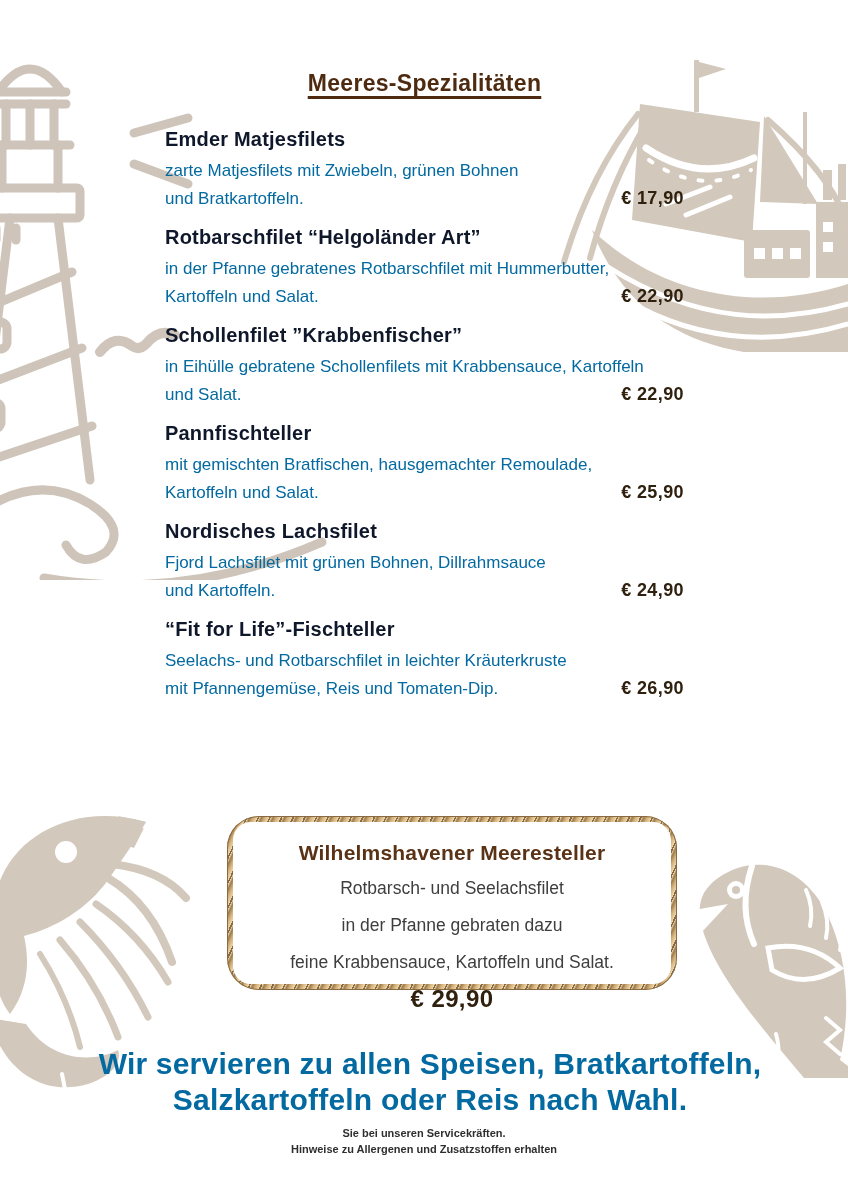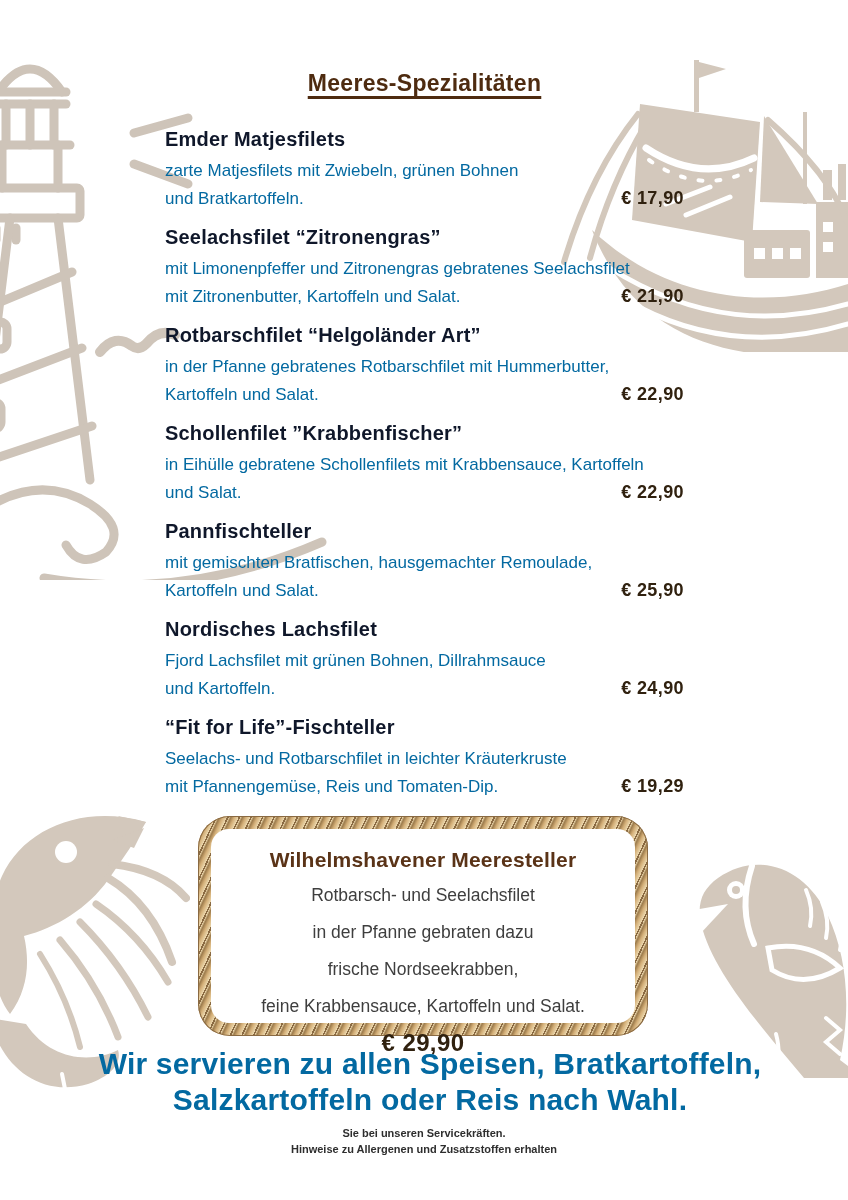--- a/index.html
+++ b/index.html
@@ -28,23 +28,23 @@
   .item{margin:0 0 11px 0;}
   .item h3{
     margin:0 0 5px 0;font-size:20px;line-height:26px;
     font-weight:700;color:#0f172a;letter-spacing:.2px;
   }
   .desc{margin:0;font-size:17px;line-height:28px;color:#0369a1;}
   .desc-row{display:flex;justify-content:space-between;align-items:baseline;}
   .price{font-size:18px;font-weight:700;color:#30210f;letter-spacing:.4px;white-space:nowrap;}
   
   .rope-box{
-    position:absolute;left:198px;top:816px;width:450px;height:220px;
+    position:absolute;left:227px;top:816px;width:450px;height:174px;
     box-sizing:border-box;z-index:2;
-    border-radius:32px;padding:13px;
+    border-radius:32px;padding:6px;
     background:repeating-linear-gradient(295deg,
       #8a6a42 0px,#8a6a42 1.5px,
       #ecd8ae 1.5px,#d3ae77 5.5px,
       #9c7b4c 8.5px,#ecd8ae 10.5px);
     box-shadow:inset 0 0 0 1px #8a6a42;
   }
   .rope-inner{
     box-sizing:border-box;width:100%;height:100%;
     background:#ffffff;border-radius:18px;
     text-align:center;padding-top:19px;
@@ -168,28 +168,20 @@
 
     <section class="item">
       <h3>Emder Matjesfilets</h3>
       <p class="desc">zarte Matjesfilets mit Zwiebeln, grünen Bohnen</p>
       <div class="desc-row">
         <p class="desc">und Bratkartoffeln.</p>
         <span class="price">€ 17,90</span>
       </div>
     </section>
 
-    <section class="item">
-      <h3>Seelachsfilet “Zitronengras”</h3>
-      <p class="desc">mit Limonenpfeffer und Zitronengras gebratenes Seelachsfilet</p>
-      <div class="desc-row">
-        <p class="desc">mit Zitronenbutter, Kartoffeln und Salat.</p>
-        <span class="price">€ 21,90</span>
-      </div>
-    </section>
 
     <section class="item">
       <h3>Rotbarschfilet “Helgoländer Art”</h3>
       <p class="desc">in der Pfanne gebratenes Rotbarschfilet mit Hummerbutter,</p>
       <div class="desc-row">
         <p class="desc">Kartoffeln und Salat.</p>
         <span class="price">€ 22,90</span>
       </div>
     </section>
 
@@ -218,31 +210,30 @@
         <p class="desc">und Kartoffeln.</p>
         <span class="price">€ 24,90</span>
       </div>
     </section>
 
     <section class="item">
       <h3>“Fit for Life”-Fischteller</h3>
       <p class="desc">Seelachs- und Rotbarschfilet in leichter Kräuterkruste</p>
       <div class="desc-row">
         <p class="desc">mit Pfannengemüse, Reis und Tomaten-Dip.</p>
-        <span class="price">€ 19,29</span>
+        <span class="price">€ 26,90</span>
       </div>
     </section>
   </div>
 
   <div class="rope-box">
     <div class="rope-inner">
       <h3>Wilhelmshavener Meeresteller</h3>
       <p>Rotbarsch- und Seelachsfilet</p>
       <p>in der Pfanne gebraten dazu</p>
-      <p>frische Nordseekrabben,</p>
       <p>feine Krabbensauce, Kartoffeln und Salat.</p>
       <div class="special-price">€ 29,90</div>
     </div>
   </div>
 
   <div class="footer">
     <div class="serve">Wir servieren zu allen Speisen, Bratkartoffeln,</div>
     <div class="serve">Salzkartoffeln oder Reis nach Wahl.</div>
     <div class="notes">
       <div class="note">Sie bei unseren Servicekräften.</div>

